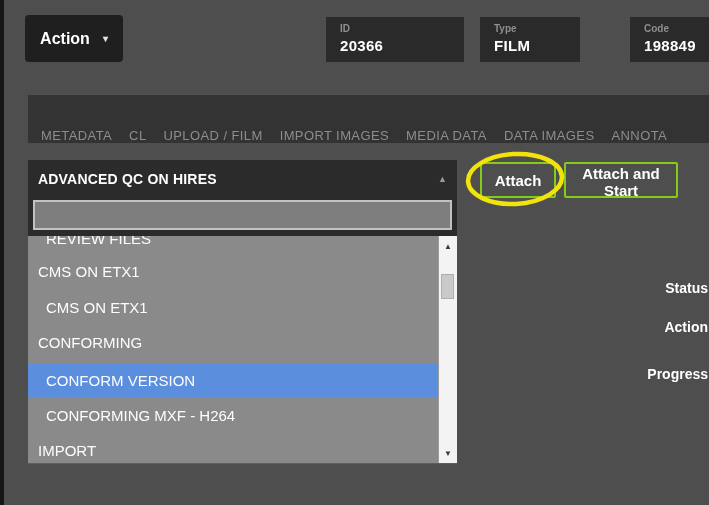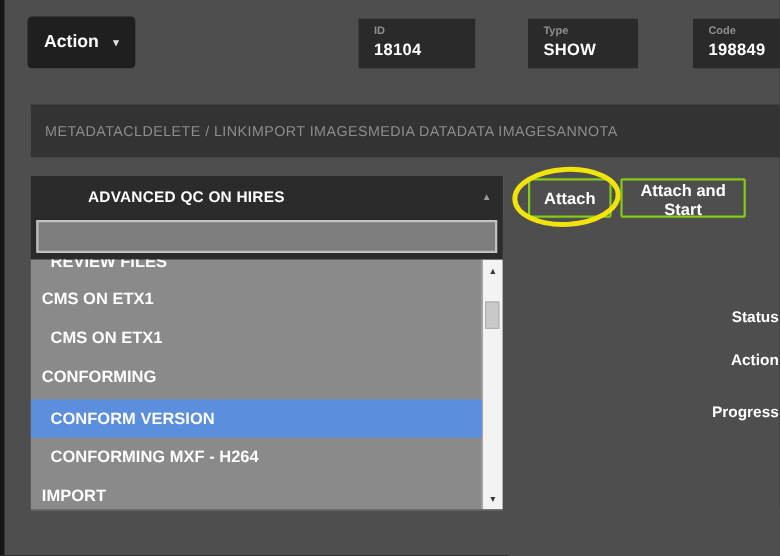--- a/index.html
+++ b/index.html
@@ -17,53 +17,53 @@
     font-family:inherit;font-size:16px;font-weight:bold;
     display:flex;align-items:center;justify-content:center;gap:13px;cursor:pointer;
   }
   .action-btn .caret{font-size:10px;color:#e0e0e0;}
 
   
   .field{
     position:absolute;top:17px;height:45px;background:#2a2a2a;
     box-sizing:border-box;padding:6px 0 0 14px;
   }
-  .field-id{left:326px;width:106px;}
+  .field-id{left:326px;width:138px;}
   .field-type{left:480px;width:100px;}
   .field-code{left:630px;width:120px;}
   .field-label{font-size:10px;font-weight:bold;color:#8f8f8f;}
   .field-value{font-size:15px;font-weight:bold;color:#fff;margin-top:3px;letter-spacing:0.3px;}
 
   
   .tabbar{
     position:absolute;left:28px;top:95px;width:681px;height:48px;background:#333333;
-    display:flex;align-items:center;padding-left:13px;box-sizing:border-box;
+    display:flex;align-items:flex-end;gap:17px;padding-left:13px;box-sizing:border-box;
     overflow:hidden;
   }
   .tab{color:#8d8d8d;font-size:13px;letter-spacing:0.4px;white-space:nowrap;cursor:pointer;}
 
   
   .combo{position:absolute;left:28px;top:160px;width:429px;height:76px;background:#2b2b2b;box-sizing:border-box;}
   .combo-bar{height:38px;display:flex;align-items:center;color:#fff;font-weight:bold;
-    font-size:14px;letter-spacing:0.2px;padding:0 10px;cursor:pointer;margin-left:42px;}
+    font-size:14px;letter-spacing:0.2px;padding:0 10px;cursor:pointer;}
   .combo-arrow{margin-left:auto;color:#9a9a9a;font-size:9px;}
   .filter-input{
     display:block;margin:2px 5px 0 5px;width:419px;height:30px;box-sizing:border-box;
     background:#7e7e7e;border:2px solid #c2c2c2;outline:none;color:#fff;
     font-family:inherit;font-size:14px;padding:0 6px;
   }
 
   
   .list{
     position:absolute;left:28px;top:236px;width:429px;height:227px;background:#8a8a8a;
     overflow:hidden;border-bottom:1px solid #5e5e5e;
   }
   .list-row{
     position:absolute;left:0;width:410px;height:35px;display:flex;align-items:center;
-    color:#fdfdfd;font-weight:bold;font-size:15px;box-sizing:border-box;white-space:nowrap;
+    color:#fdfdfd;font-weight:normal;font-size:15px;box-sizing:border-box;white-space:nowrap;
   }
   .list-row.item{padding-left:18px;cursor:pointer;}
   .list-row.group{padding-left:10px;}
   .list-row.selected{background:#5b8edc;}
   .row-0{top:-15px;}
   .row-1{top:18px;}
   .row-2{top:54px;}
   .row-3{top:89px;}
   .row-4{top:127px;}
   .row-5{top:162px;}
@@ -105,35 +105,35 @@
 <div class="screen">
   <div class="left-strip"></div>
 
   <button class="action-btn">
     <span>Action</span>
     <span class="caret">▾</span>
   </button>
 
   <div class="field field-id">
     <div class="field-label">ID</div>
-    <div class="field-value">18104</div>
+    <div class="field-value">20366</div>
   </div>
   <div class="field field-type">
     <div class="field-label">Type</div>
-    <div class="field-value">SHOW</div>
+    <div class="field-value">FILM</div>
   </div>
   <div class="field field-code">
     <div class="field-label">Code</div>
     <div class="field-value">198849</div>
   </div>
 
   <div class="tabbar">
       <div class="tab">METADATA</div>
       <div class="tab">CL</div>
-      <div class="tab">DELETE / LINK</div>
+      <div class="tab">UPLOAD / FILM</div>
       <div class="tab">IMPORT IMAGES</div>
       <div class="tab">MEDIA DATA</div>
       <div class="tab">DATA IMAGES</div>
       <div class="tab">ANNOTA</div>
     </div>
 
   <div class="combo">
     <div class="combo-bar">
       <span>ADVANCED QC ON HIRES</span>
       <span class="combo-arrow">▲</span>

